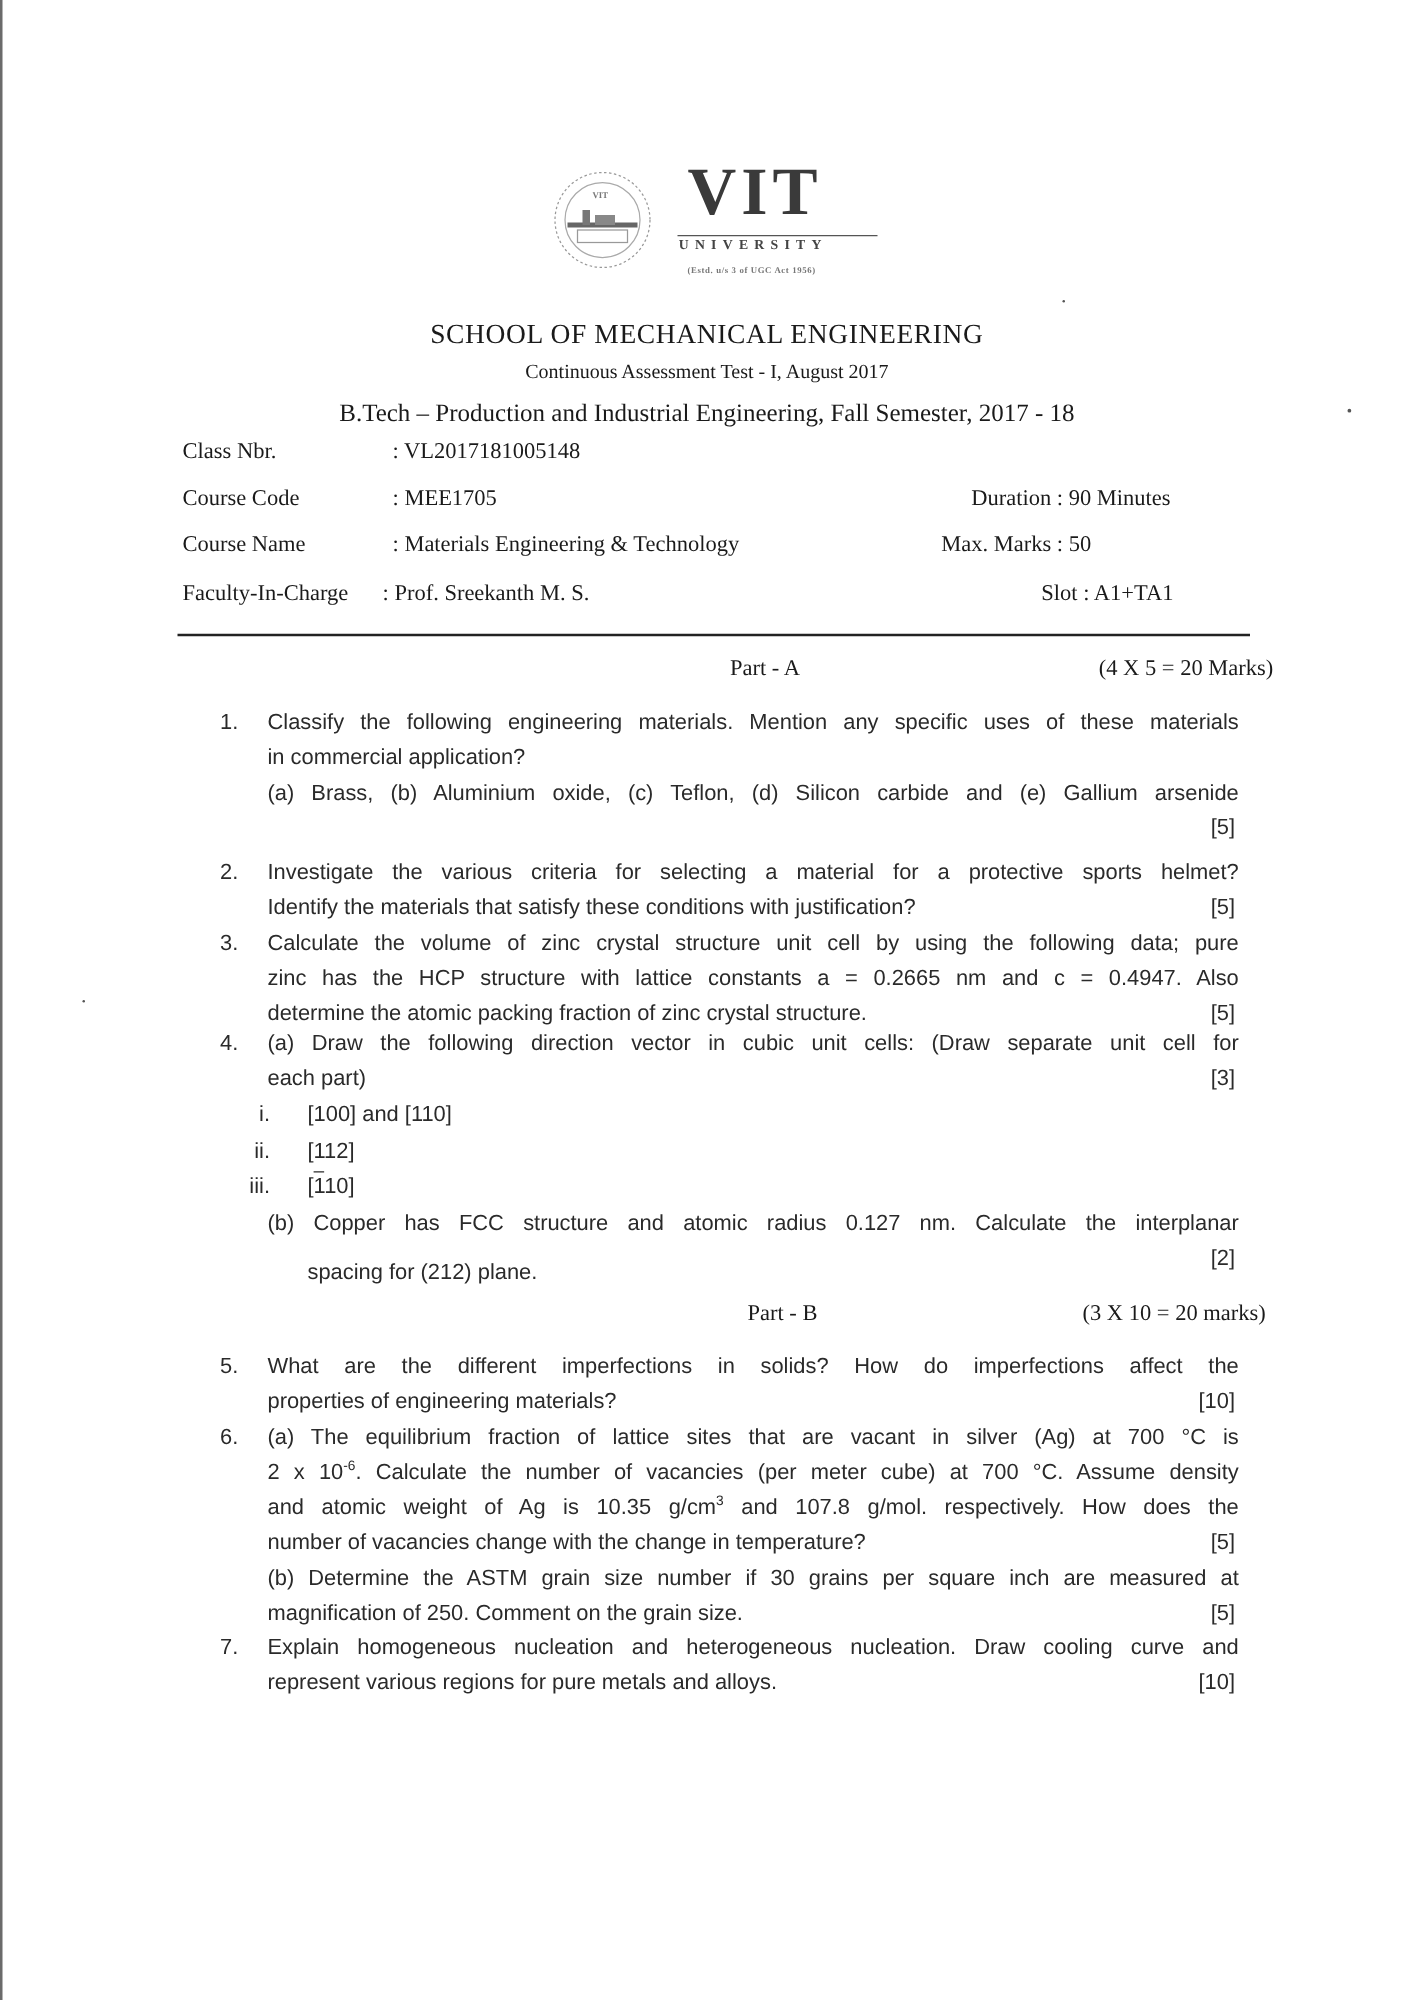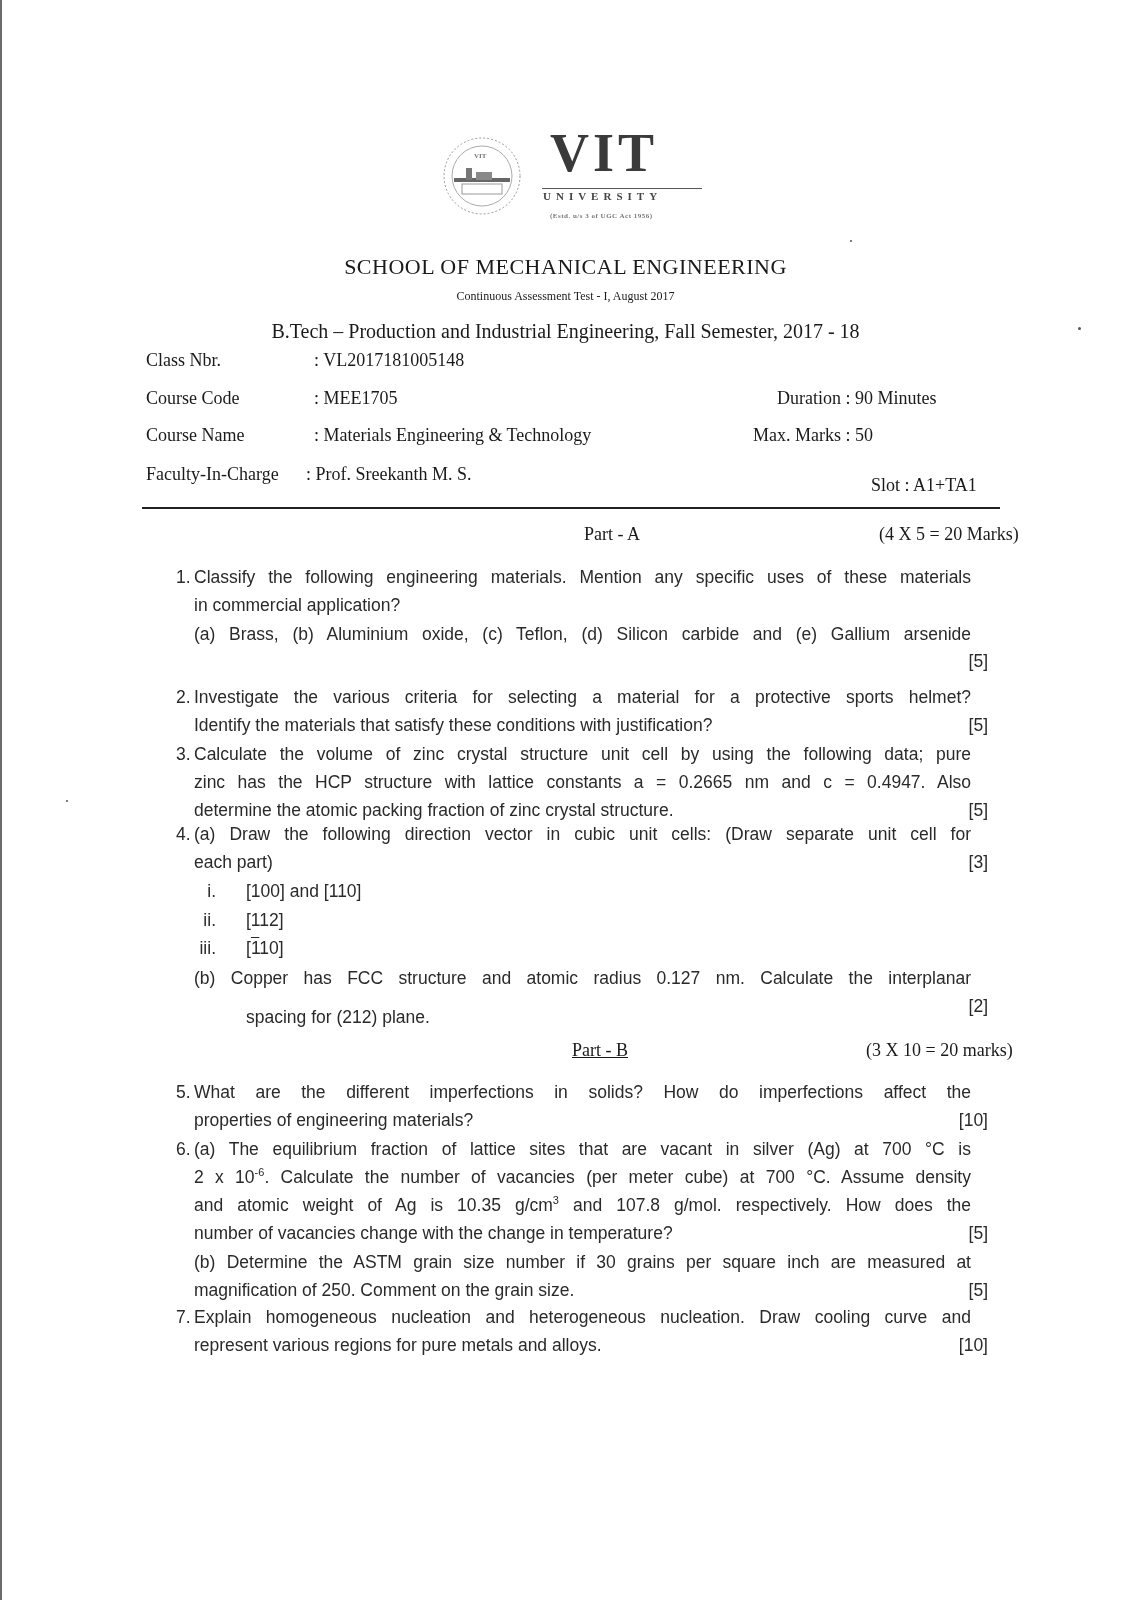--- a/index.html
+++ b/index.html
@@ -9,31 +9,31 @@
   }
   .left-edge { position: absolute; left: 0; top: 0; width: 2px; height: 1600px; background: #6b6b6b; }
   .logo { position: absolute; left: 440px; top: 128px; width: 280px; height: 100px; font-weight: bold; }
   .seal { position: absolute; left: 0; top: 6px; width: 84px; height: 84px; }
   .vit { position: absolute; left: 110px; top: -6px; font-size: 54px; letter-spacing: 4px; color: #3a3a3a; font-family: "Liberation Serif", serif; }
   .vit-rule { position: absolute; left: 102px; top: 60px; width: 160px; height: 1px; background: #555; }
   .univ { position: absolute; left: 103px; top: 62px; font-size: 11px; letter-spacing: 5px; color: #444; }
   .estd { position: absolute; left: 110px; top: 84px; font-size: 7px; color: #777; letter-spacing: 0.5px; }
   .center { position: absolute; left: 0; width: 1131px; text-align: center; }
   .school { top: 254px; font-size: 22px; letter-spacing: 0.5px; }
-  .cat { top: 289px; font-size: 12px; }
+  .cat { top: 289px; font-size: 16px; }
   .prog { top: 320px; font-size: 20px; }
   .meta-row { position: absolute; font-size: 18px; }
   .lbl { position: absolute; left: 146px; }
   .val { position: absolute; left: 314px; }
   .right { position: absolute; }
   .hrule { position: absolute; left: 142px; top: 507px; width: 858px; height: 2px; background: #222; }
   .part-title { position: absolute; font-size: 18px; margin-left: 48px; }
   .q { position: absolute; font-family: "Liberation Sans", sans-serif; font-size: 17.5px; color: #2a2a2a; line-height: 28px; }
   .qnum { position: absolute; left: 176px; }
-  .qline { position: absolute; left: 194px; width: 777px; text-align: justify; text-align-last: justify; white-space: nowrap; }
+  .qline { position: absolute; left: 214px; width: 777px; text-align: justify; text-align-last: justify; white-space: nowrap; }
   .qline.nj { text-align: right; text-align-last: left; }
   .mark { position: absolute; right: 143px; }
   .sub-roman { position: absolute; text-align: right; width: 40px; }
   sup { font-size: 11px; line-height: 0; }
   .overbar { text-decoration: overline; }
   .speck { position: absolute; background: #555; border-radius: 50%; }
 </style>
 </head>
 <body>
 
@@ -69,21 +69,21 @@
   <span class="right" style="left:777px;">Duration : 90 Minutes</span>
 </div>
 <div class="meta-row" style="top:425px; left:0; width:1131px;">
   <span class="lbl">Course Name</span>
   <span class="val">: Materials Engineering &amp; Technology</span>
   <span class="right" style="left:753px;">Max. Marks : 50</span>
 </div>
 <div class="meta-row" style="top:464px; left:0; width:1131px;">
   <span class="lbl">Faculty-In-Charge</span>
   <span class="val" style="left:306px;">: Prof. Sreekanth M. S.</span>
-  <span class="right" style="left:871px;margin-top:11px;">Slot : A1+TA1</span>
+  <span class="right" style="left:833px;">Slot : A1+TA1</span>
 </div>
 
 <div class="hrule"></div>
 
 <div class="part-title" style="left:536px; top:524px;">Part - A</div>
 <div class="part-title" style="left:831px; top:524px;">(4 X 5 = 20 Marks)</div>
 
 <div class="q" style="top:563px; left:0; width:1131px;">
   <span class="qnum" style="top:0;">1.</span>
   <span class="qline" style="top:0;">Classify the following engineering materials. Mention any specific uses of these materials</span>
@@ -118,21 +118,21 @@
   <span class="sub-roman" style="top:86px; left:176px;">ii.</span>
   <span class="qline nj" style="top:86px; left:246px;">[112]</span>
   <span class="sub-roman" style="top:114px; left:176px;">iii.</span>
   <span class="qline nj" style="top:114px; left:246px;"><span>[</span><span class="overbar">1</span><span>10]</span></span>
 
   <span class="qline" style="top:144px;">(b) Copper has FCC structure and atomic radius 0.127 nm. Calculate the interplanar</span>
   <span class="qline nj" style="top:172px; left:246px;margin-top:11px;">spacing for (212) plane.</span>
   <span class="mark" style="top:172px;">[2]</span>
 </div>
 
-<div class="part-title" style="left:524px; top:1040px;text-decoration:underline;">Part - B</div>
+<div class="part-title" style="left:550px; top:1040px;">Part - B</div>
 <div class="part-title" style="left:818px; top:1040px;">(3 X 10 = 20 marks)</div>
 
 <div class="q" style="top:1078px; left:0; width:1131px;">
   <span class="qnum" style="top:0;">5.</span>
   <span class="qline" style="top:0;">What are the different imperfections in solids? How do imperfections affect the</span>
   <span class="qline nj" style="top:28px;">properties of engineering materials?</span>
   <span class="mark" style="top:28px;">[10]</span>
 </div>
 
 <div class="q" style="top:1135px; left:0; width:1131px;">

